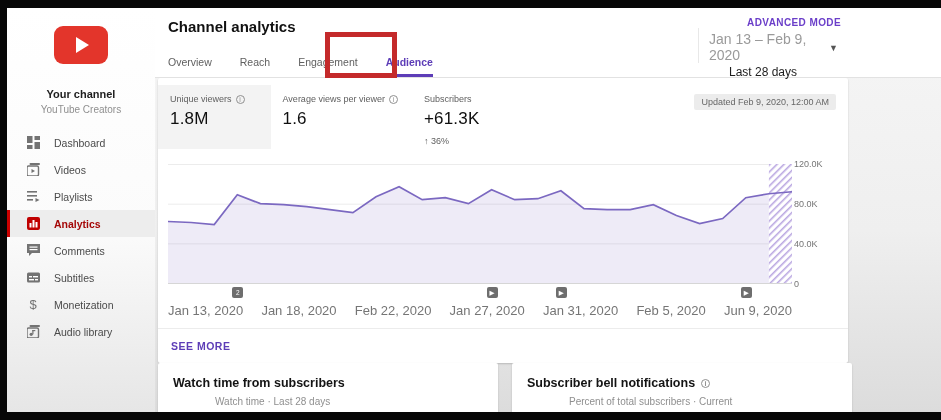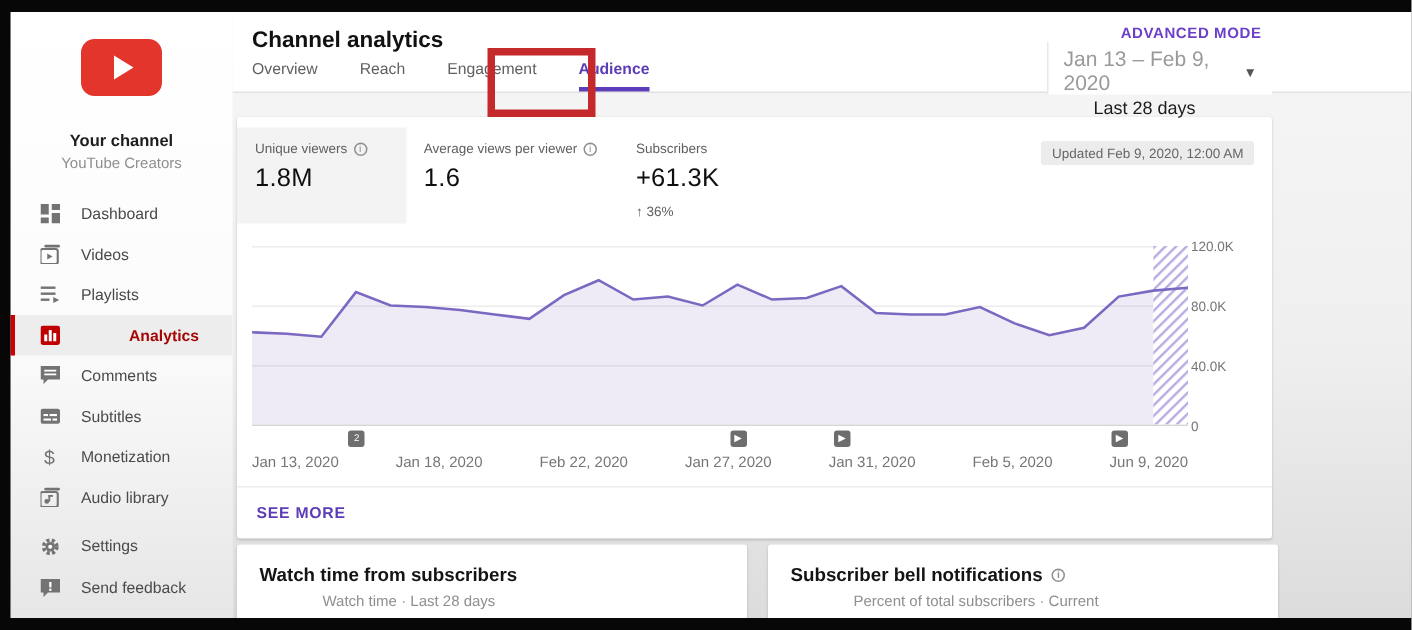--- a/index.html
+++ b/index.html
@@ -15,28 +15,28 @@
              background: linear-gradient(180deg,#ffffff 0%, #fbfbfb 55%, #e6e6e6 100%); }
   .logo { width:54px; height:38px; margin:18px auto 0; background:#e3352b; border-radius:9px;
           display:flex; align-items:center; justify-content:center; }
   .logo .tri { width:0; height:0; border-left:13px solid #fff; border-top:8px solid transparent; border-bottom:8px solid transparent; margin-left:3px; }
   .ch-name { text-align:center; font-size:11px; font-weight:bold; color:#1d1d1d; margin-top:24px; }
   .ch-sub  { text-align:center; font-size:10px; color:#8f8f8f; margin-top:4px; }
   .menu { margin-top:14px; }
   .mitem { display:flex; align-items:center; height:27px; padding-left:16px; cursor:pointer;
            font-size:10.5px; color:#4a4a4a; border-left:3px solid transparent; }
   .mitem .ic { width:14px; height:14px; margin-right:14px; display:flex; align-items:center; justify-content:center; }
-  .mitem.active { background:#ededed; border-left:3px solid #c00; color:#a50707; font-weight:bold;gap:32px; }
+  .mitem.active { background:#ededed; border-left:3px solid #c00; color:#a50707; font-weight:bold; }
   .menu-footer { position:absolute; bottom:6px; left:0; right:0; }
   .menu-footer .mitem { height:28px; }
 
   
   .main { position:absolute; left:155px; top:8px; right:0; bottom:8px;
           background: linear-gradient(180deg,#f6f6f6 0%, #efefef 55%, #dcdcdc 100%); }
-  .header { position:absolute; top:0; left:0; right:0; height:54px; background:#fff; border-bottom:1px solid #e2e2e2; z-index:4; }
+  .header { position:absolute; top:0; left:0; right:0; height:70px; background:#fff; border-bottom:1px solid #e2e2e2; z-index:4; }
   .page-title { position:absolute; left:13px; top:10px; font-size:15px; font-weight:bold; color:#111; }
   .tabs { position:absolute; left:13px; bottom:0; display:flex; gap:28px; }
   .tab { font-size:10.5px; color:#606060; padding-bottom:9px; cursor:pointer; }
   .tab.active { color:#5d3db7; font-weight:bold; border-bottom:3px solid #5d3db7; padding-bottom:6px; }
   .advanced { position:absolute; right:100px; top:9px; font-size:10px; font-weight:bold; letter-spacing:.4px; color:#6b3fc9; cursor:pointer; }
   .datebox { position:absolute; top:20px; right:93px; width:150px; height:35px; background:#fff; z-index:5;
              border-left:1px solid #e8e8e8; padding:3px 10px; cursor:pointer; }
   .date-range { font-size:14px; color:#9a9a9a; }
   .date-preset { font-size:12px; color:#1d1d1d; margin-top:2px;margin-left:20px; }
   .date-caret { position:absolute; right:10px; top:15px; font-size:9px; color:#555; }
@@ -58,21 +58,21 @@
              font-size:7px; line-height:8px; text-align:center; color:#909090; font-style:normal; }
   .updated-chip { position:absolute; right:12px; top:16px; background:#ececec; border-radius:2px;
                   padding:3px 7px; font-size:9px; color:#666; }
 
   .chart-wrap { position:relative; margin-top:12px; padding:0 56px 0 10px; }
   .plot { position:relative; height:120px; border-bottom:1px solid #d6d6d6; }
   .plot svg { position:absolute; inset:0; width:100%; height:100%; }
   .badges { position:relative; height:15px; margin-top:3px; }
   .badge { position:absolute; top:0; width:11px; height:11px; background:#6e6e6e; border-radius:2px;
            color:#fff; font-size:6.5px; line-height:11px; text-align:center; cursor:pointer; }
-  .x-labels { display:flex; justify-content:space-between; font-size:10px; color:#757575; margin-top:1px; }
+  .x-labels { display:flex; justify-content:space-between; font-size:13px; color:#757575; margin-top:1px; }
   .y-labels { position:absolute; top:0; right:14px; width:40px; height:120px; }
   .y-labels span { position:absolute; left:0; font-size:9px; color:#757575; transform:translateY(-50%); }
   .see-more { border-top:1px solid #ececec; margin-top:10px; padding:11px 13px; font-size:10.5px;
               font-weight:bold; letter-spacing:.5px; color:#5d3db7; cursor:pointer; }
 
   
   .bcard { position:absolute; top:355px; height:70px; background:#fff; border-radius:2px;
            box-shadow:0 1px 2px rgba(0,0,0,.18); padding:13px 15px; z-index:3; }
   .bcard-left  { left:3px;  width:340px; }
   .bcard-right { left:357px; width:340px; }
@@ -171,42 +171,20 @@
               <rect x="0" y="3" width="11.5" height="10" rx="1.5" fill="none" stroke="#737373" stroke-width="1.4"></rect>
               <circle class="sic" cx="4.2" cy="9.3" r="1.6"></circle>
               <rect class="sic" x="5.3" y="5" width="1.2" height="4.3"></rect>
               <rect class="sic" x="5.3" y="5" width="3" height="1.2"></rect>
             </svg>
         </span>
           <span>Audio library</span>
       </div>
     </div>
 
-    <div class="menu-footer">
-      <div class="mitem">
-        <span class="ic">
-          <svg width="13" height="13">
-              <circle cx="6.5" cy="6.5" r="4.4" fill="none" stroke="#737373" stroke-width="2.4" stroke-dasharray="2.1 1.5"></circle>
-              <circle cx="6.5" cy="6.5" r="3.2" class="sic"></circle>
-              <circle cx="6.5" cy="6.5" r="1.4" fill="#fff"></circle>
-            </svg>
-        </span>
-          <span>Settings</span>
-      </div>
-      <div class="mitem">
-        <span class="ic">
-          <svg width="13" height="13">
-              <path class="sic" d="M0 0 h13 v9 h-8 l-3 3 v-3 h-2 Z"></path>
-              <rect x="5.8" y="2" width="1.5" height="3.6" fill="#fff"></rect>
-              <rect x="5.8" y="6.4" width="1.5" height="1.5" fill="#fff"></rect>
-            </svg>
-        </span>
-          <span>Send feedback</span>
-      </div>
-    </div>
   </div>
 
   <div class="main">
     <div class="header">
       <div class="page-title">Channel analytics</div>
       <div class="tabs">
         <div class="tab">Overview</div>
         <div class="tab">Reach</div>
         <div class="tab">Engagement</div>
         <div class="tab active">Audience</div>

